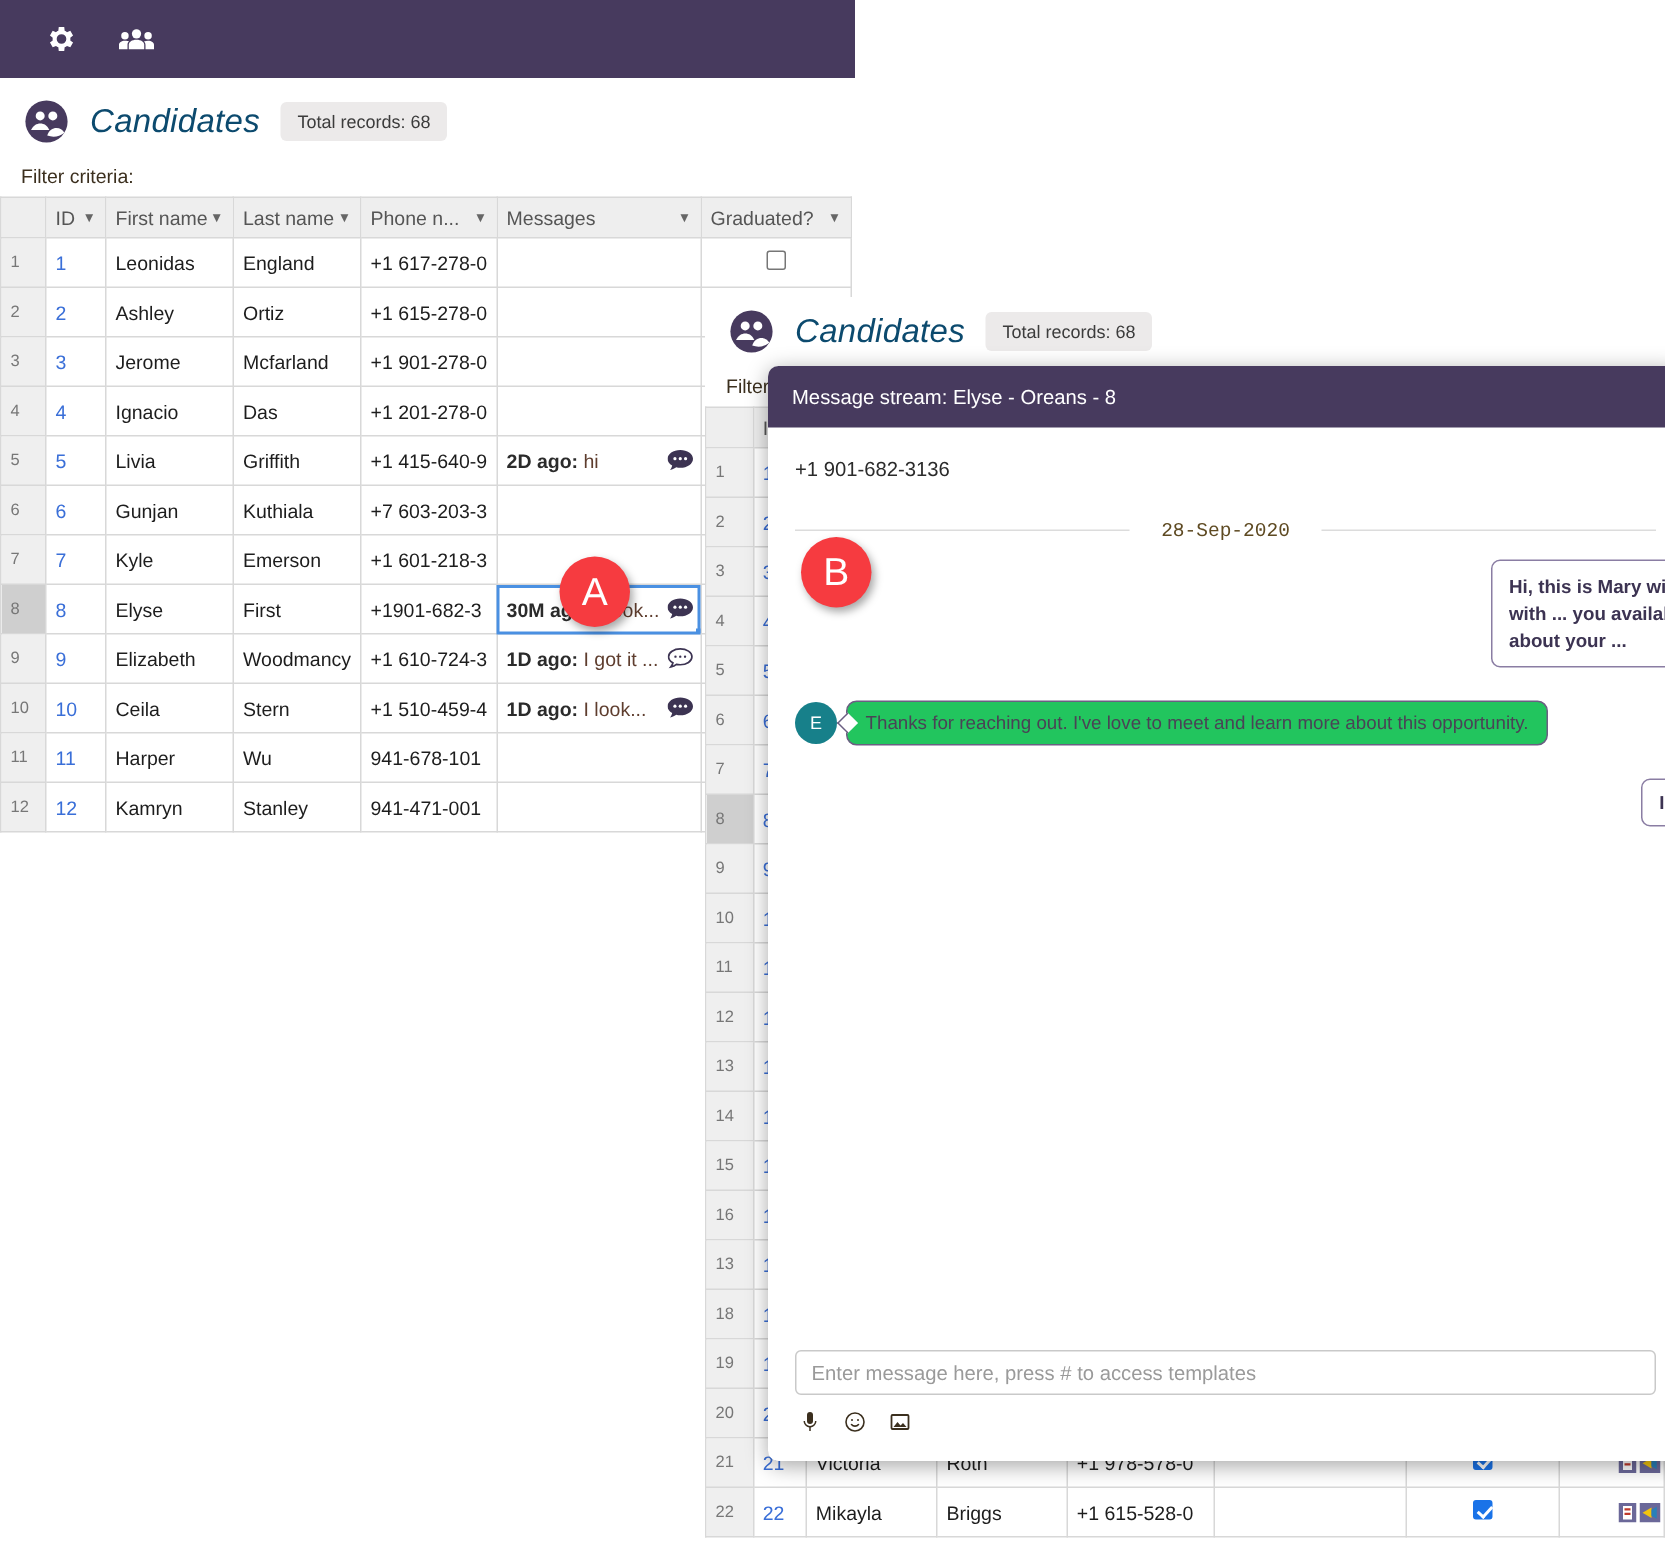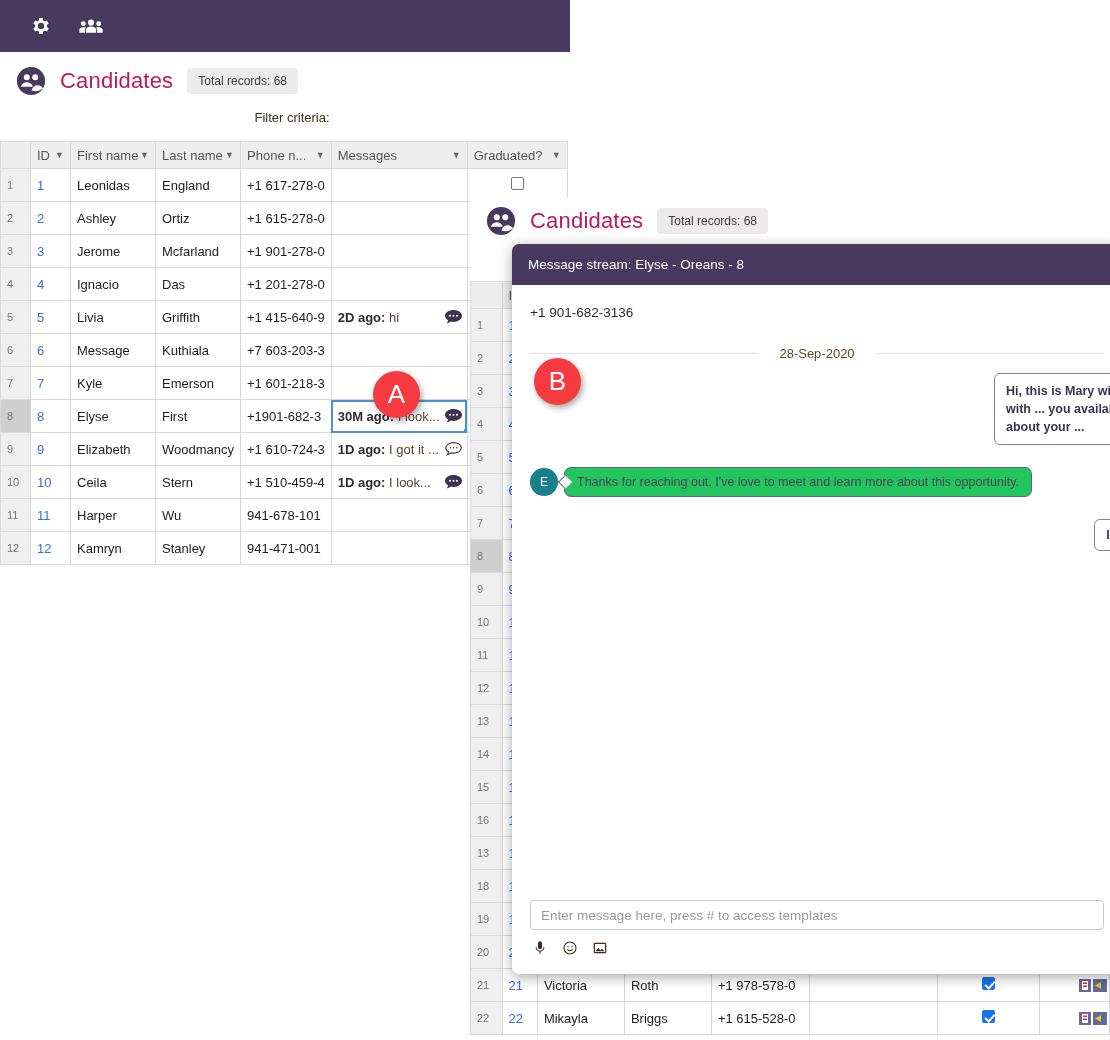--- a/index.html
+++ b/index.html
@@ -20,26 +20,26 @@
   .topbar {
     height: 52px; background: #473a5e; display: flex; align-items: center;
     padding-left: 28px; gap: 24px;
   }
   .topbar .tb-icon { width: 26px; height: 26px; color: #ffffff; display: flex;
      align-items: center; justify-content: center; cursor: pointer; }
   .topbar .tb-icon svg { display: block; }
 
   .page-head { display: flex; align-items: center; gap: 14px; padding: 14px 0 0 16px; }
   .brand-icon { width: 30px; height: 30px; }
-  .page-title { font-size: 22px; color: #be185d; font-weight: 400; letter-spacing: .2px; }
+  .page-title { font-size: 22px; color: #0c4a6e; font-weight: 400; letter-spacing: .2px; font-style: italic; }
   .record-pill {
     background: #eceaea; color: #3c3c3c; font-size: 12px; padding: 6px 11px;
     border-radius: 4px; white-space: nowrap;
   }
-  .filter-label { font-size: 13px; color: #3b2f1e; padding: 14px 0 16px 14px; text-align: center; }
+  .filter-label { font-size: 13px; color: #3b2f1e; padding: 14px 0 6px 14px; }
 
   
   table.grid { border-collapse: collapse; table-layout: fixed; font-size: 13px; }
   table.grid th, table.grid td {
     border: 1px solid #d8d8d8; padding: 0 6px; height: 33px;
     overflow: hidden; white-space: nowrap; text-overflow: clip; vertical-align: middle;
   }
   table.grid thead th {
     background: #eeeeee; color: #555; font-weight: 400; text-align: left;
     position: relative; height: 27px; font-size: 13px;
@@ -86,21 +86,21 @@
     box-shadow: 0 3px 14px rgba(0,0,0,.35);
     overflow: hidden; display: flex; flex-direction: column;
   }
   #msgdlg .dlg-title {
     background: #473a5e; color: #fff; font-size: 13.5px;
     padding: 13px 0 13px 16px; flex: none;
   }
   #msgdlg .dlg-phone { font-size: 13.5px; color: #2b2b2b; padding: 20px 0 0 18px; flex: none; }
   .stream { flex: 1 1 auto; position: relative; padding: 16px 18px 0 18px; overflow: hidden; }
 
-  .date-sep { display: flex; align-items: center; gap: 21px; margin-top: 10px; }
+  .date-sep { display: flex; align-items: center; gap: 21px; margin-top: 10px; font-family: Liberation Mono, monospace; }
   .date-sep .ln { flex: 1 1 auto; height: 1px; background: #dcdcdc; }
   .date-sep .dt { font-size: 13px; color: #5e4a22; white-space: nowrap; }
 
   .row-out { display: flex; justify-content: flex-end; margin-top: 12px; }
   .bubble-out {
     border: 1px solid #8a7da3; border-radius: 6px; background: #fff;
     color: #3c3352; font-size: 12.5px; line-height: 1.45; padding: 8px 11px;
     max-width: 330px; font-weight: 600;
   }
   .row-in { display: flex; align-items: center; gap: 6px; margin-top: 22px; }
@@ -256,21 +256,21 @@
                 <path d="M12 0C5.4 0 0 3.7 0 8.3c0 2.6 1.7 4.9 4.4 6.4-.2 1.3-.9 2.9-2.1 4.3 2.6-.5 4.6-1.6 5.9-2.6 1.2.3 2.5.5 3.8.5 6.6 0 12-3.7 12-8.6S18.6 0 12 0z"></path>
                 <circle cx="7" cy="8.3" r="1.5" fill="#fff"></circle>
                 <circle cx="12" cy="8.3" r="1.5" fill="#fff"></circle>
                 <circle cx="17" cy="8.3" r="1.5" fill="#fff"></circle>
               </svg></td>
             <td class="cell-center"></td>
           </tr>
           <tr>
             <td class="rowno">6</td>
             <td class="idcell">6</td>
-            <td class="name">Message</td>
+            <td class="name">Gunjan</td>
             <td class="name">Kuthiala</td>
             <td class="name">+7 603-203-3</td>
             <td class="msgcell"></td>
             <td class="cell-center"></td>
           </tr>
           <tr>
             <td class="rowno">7</td>
             <td class="idcell">7</td>
             <td class="name">Kyle</td>
             <td class="name">Emerson</td>

